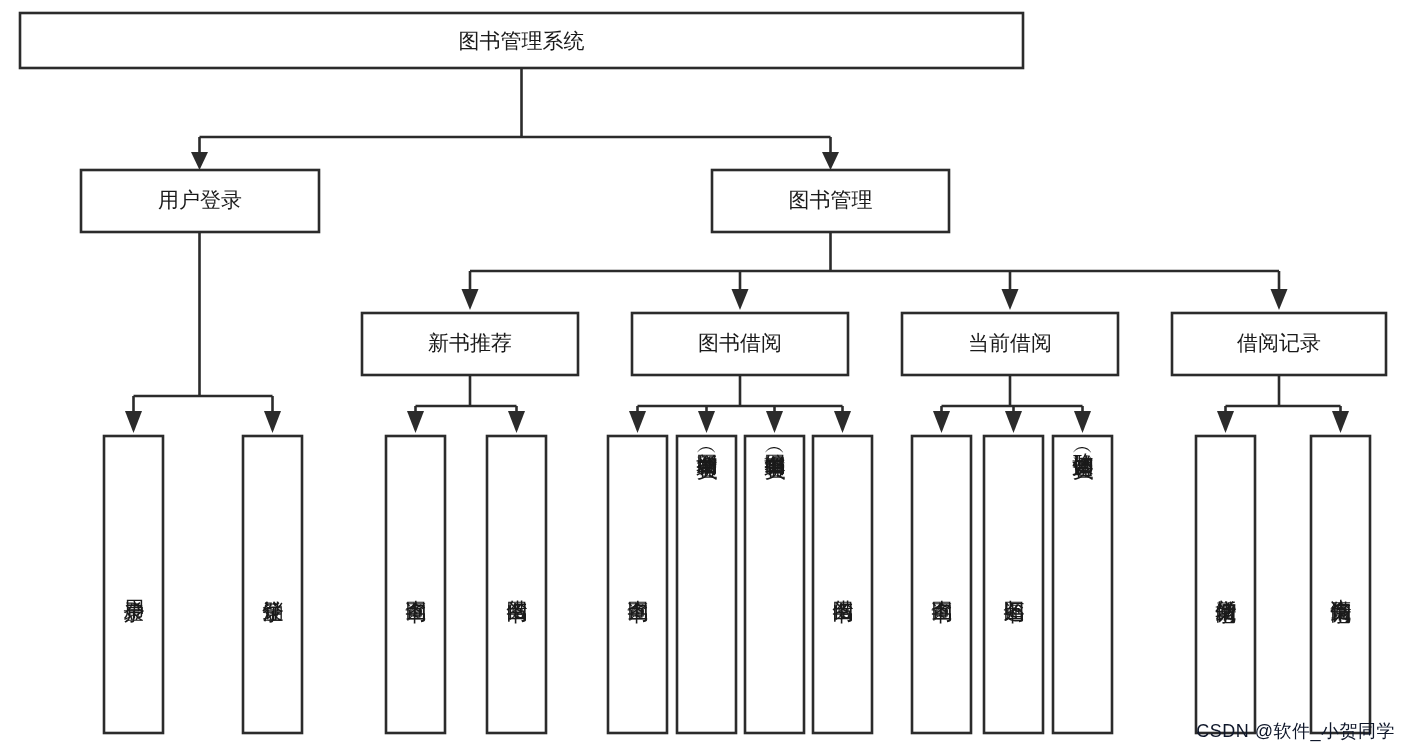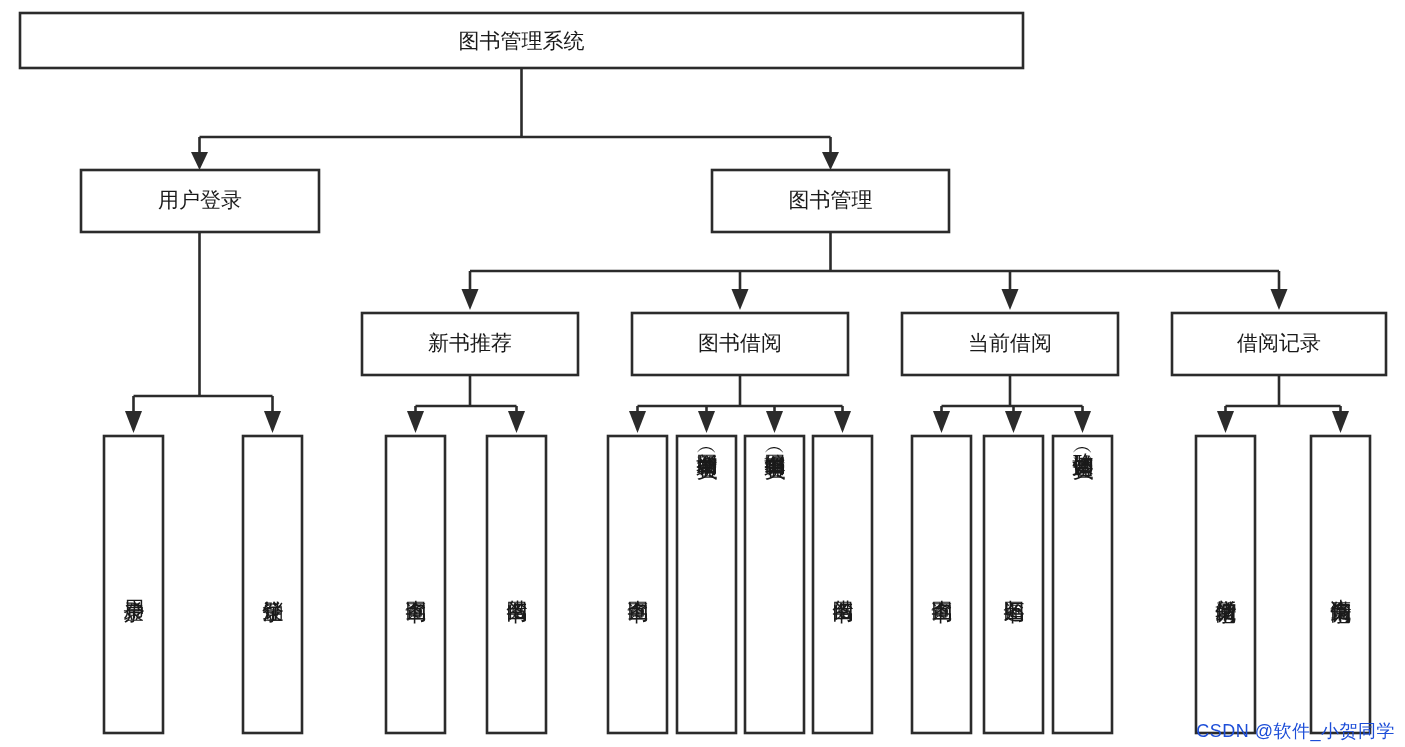--- a/index.html
+++ b/index.html
@@ -66,21 +66,21 @@
     letter-spacing: 1px;
     white-space: nowrap;
     text-align: center;
   }
   .watermark {
     position: absolute;
     right: 10px;
     bottom: 4px;
     font-family: "Liberation Sans", "DejaVu Sans", sans-serif;
     font-size: 18px;
-    color: #1d4ed8;
+    color: #0f172a;
     letter-spacing: 0.5px;
     white-space: nowrap;
     pointer-events: none;
   }
 </style>
 </head>
 <body>
 
 <div id="diagram-root">
 

